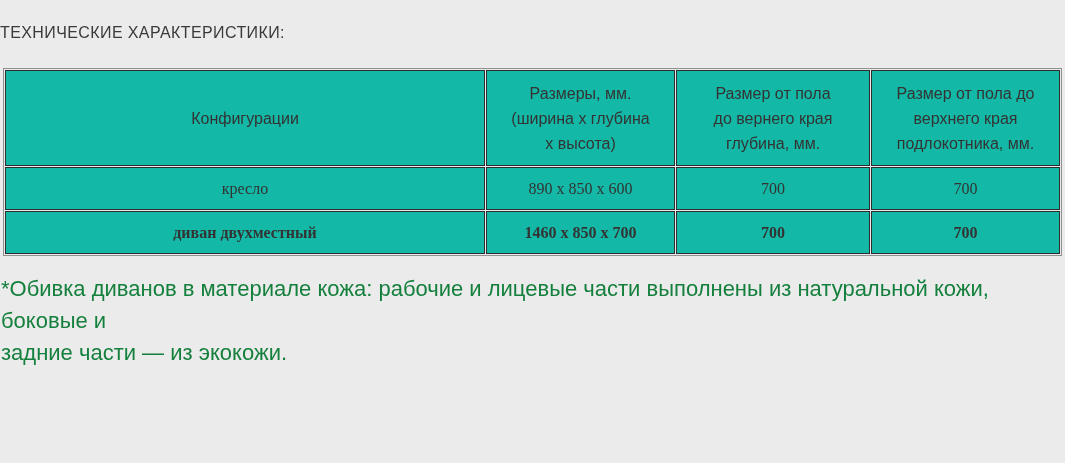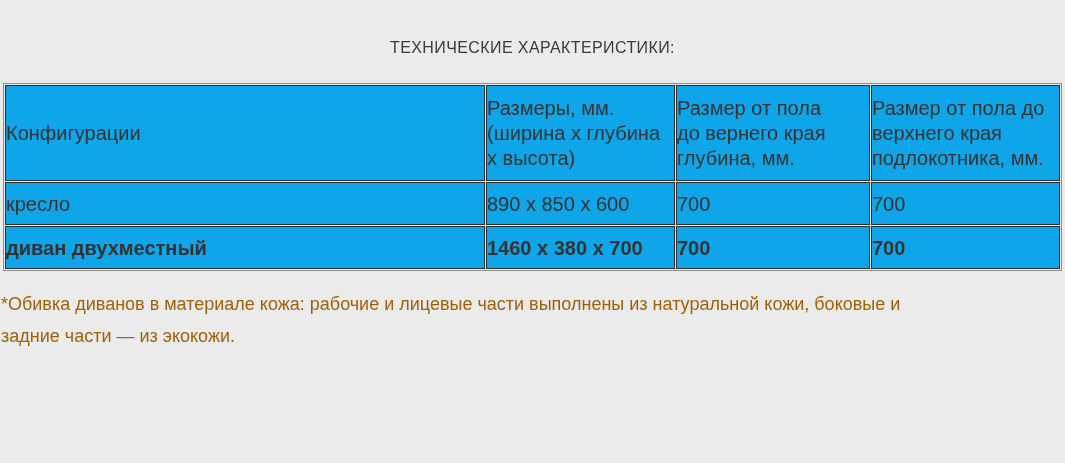--- a/index.html
+++ b/index.html
@@ -6,63 +6,64 @@
   html, body {
     width: 1065px; height: 463px;
     background: #ebebeb;
     font-family: "Liberation Sans", sans-serif;
     color: #333333;
     overflow: hidden;
   }
   .page { width: 1065px; height: 463px; position: relative; }
 
   .title {
-    text-align: center;
-    padding-top: 39px;
+    text-align: left;
+    padding-top: 24px;
     font-size: 16px;
     font-weight: 400;
     letter-spacing: 0.4px;
     color: #3a3a3a;
   }
 
   .specs-table {
     border-collapse: separate;
     border-spacing: 1px;
     border: 1px solid #909090;
     margin: 26px 0 0 3px;
     table-layout: fixed;
     width: 1058px;
   }
   .specs-table th,
   .specs-table td {
     border: 1px solid #2e2e2e;
-    background: #0ea5e9;
-    text-align: left;
+    background: #14b8a6;
+    text-align: center;
     vertical-align: middle;
-    font-size: 20px;
+    font-size: 16px;
     color: #333333;
   }
   .specs-table th {
     height: 96px;
     font-weight: 400;
     white-space: pre-line;
     line-height: 25px;
   }
   .specs-table td {
     height: 43px;
     line-height: 20px;
+    font-family: Liberation Serif, serif;
   }
   .specs-table tr.bold td { font-weight: 700; margin-left: 14px; }
 
   .footnote {
     margin-top: 17px;
     padding-left: 1px;
-    font-size: 18px;
+    font-size: 22px;
     line-height: 32px;
-    color: #a16207;
+    color: #15803d;
     white-space: pre-line;
   }
 </style>
 </head>
 <body>
 
 <div class="page">
 
   <div class="title">ТЕХНИЧЕСКИЕ ХАРАКТЕРИСТИКИ:</div>
 
@@ -89,21 +90,21 @@
     </thead>
     <tbody>
       <tr>
         <td>кресло</td>
         <td>890 x 850 x 600</td>
         <td>700</td>
         <td>700</td>
       </tr>
       <tr class="bold">
         <td>диван двухместный</td>
-        <td>1460 x 380 x 700</td>
+        <td>1460 x 850 x 700</td>
         <td>700</td>
         <td>700</td>
       </tr>
     </tbody>
   </table>
 
   <div class="footnote">*Обивка диванов в материале кожа: рабочие и лицевые части выполнены из натуральной кожи, боковые и
 задние части — из экокожи.</div>
 
 </div>

